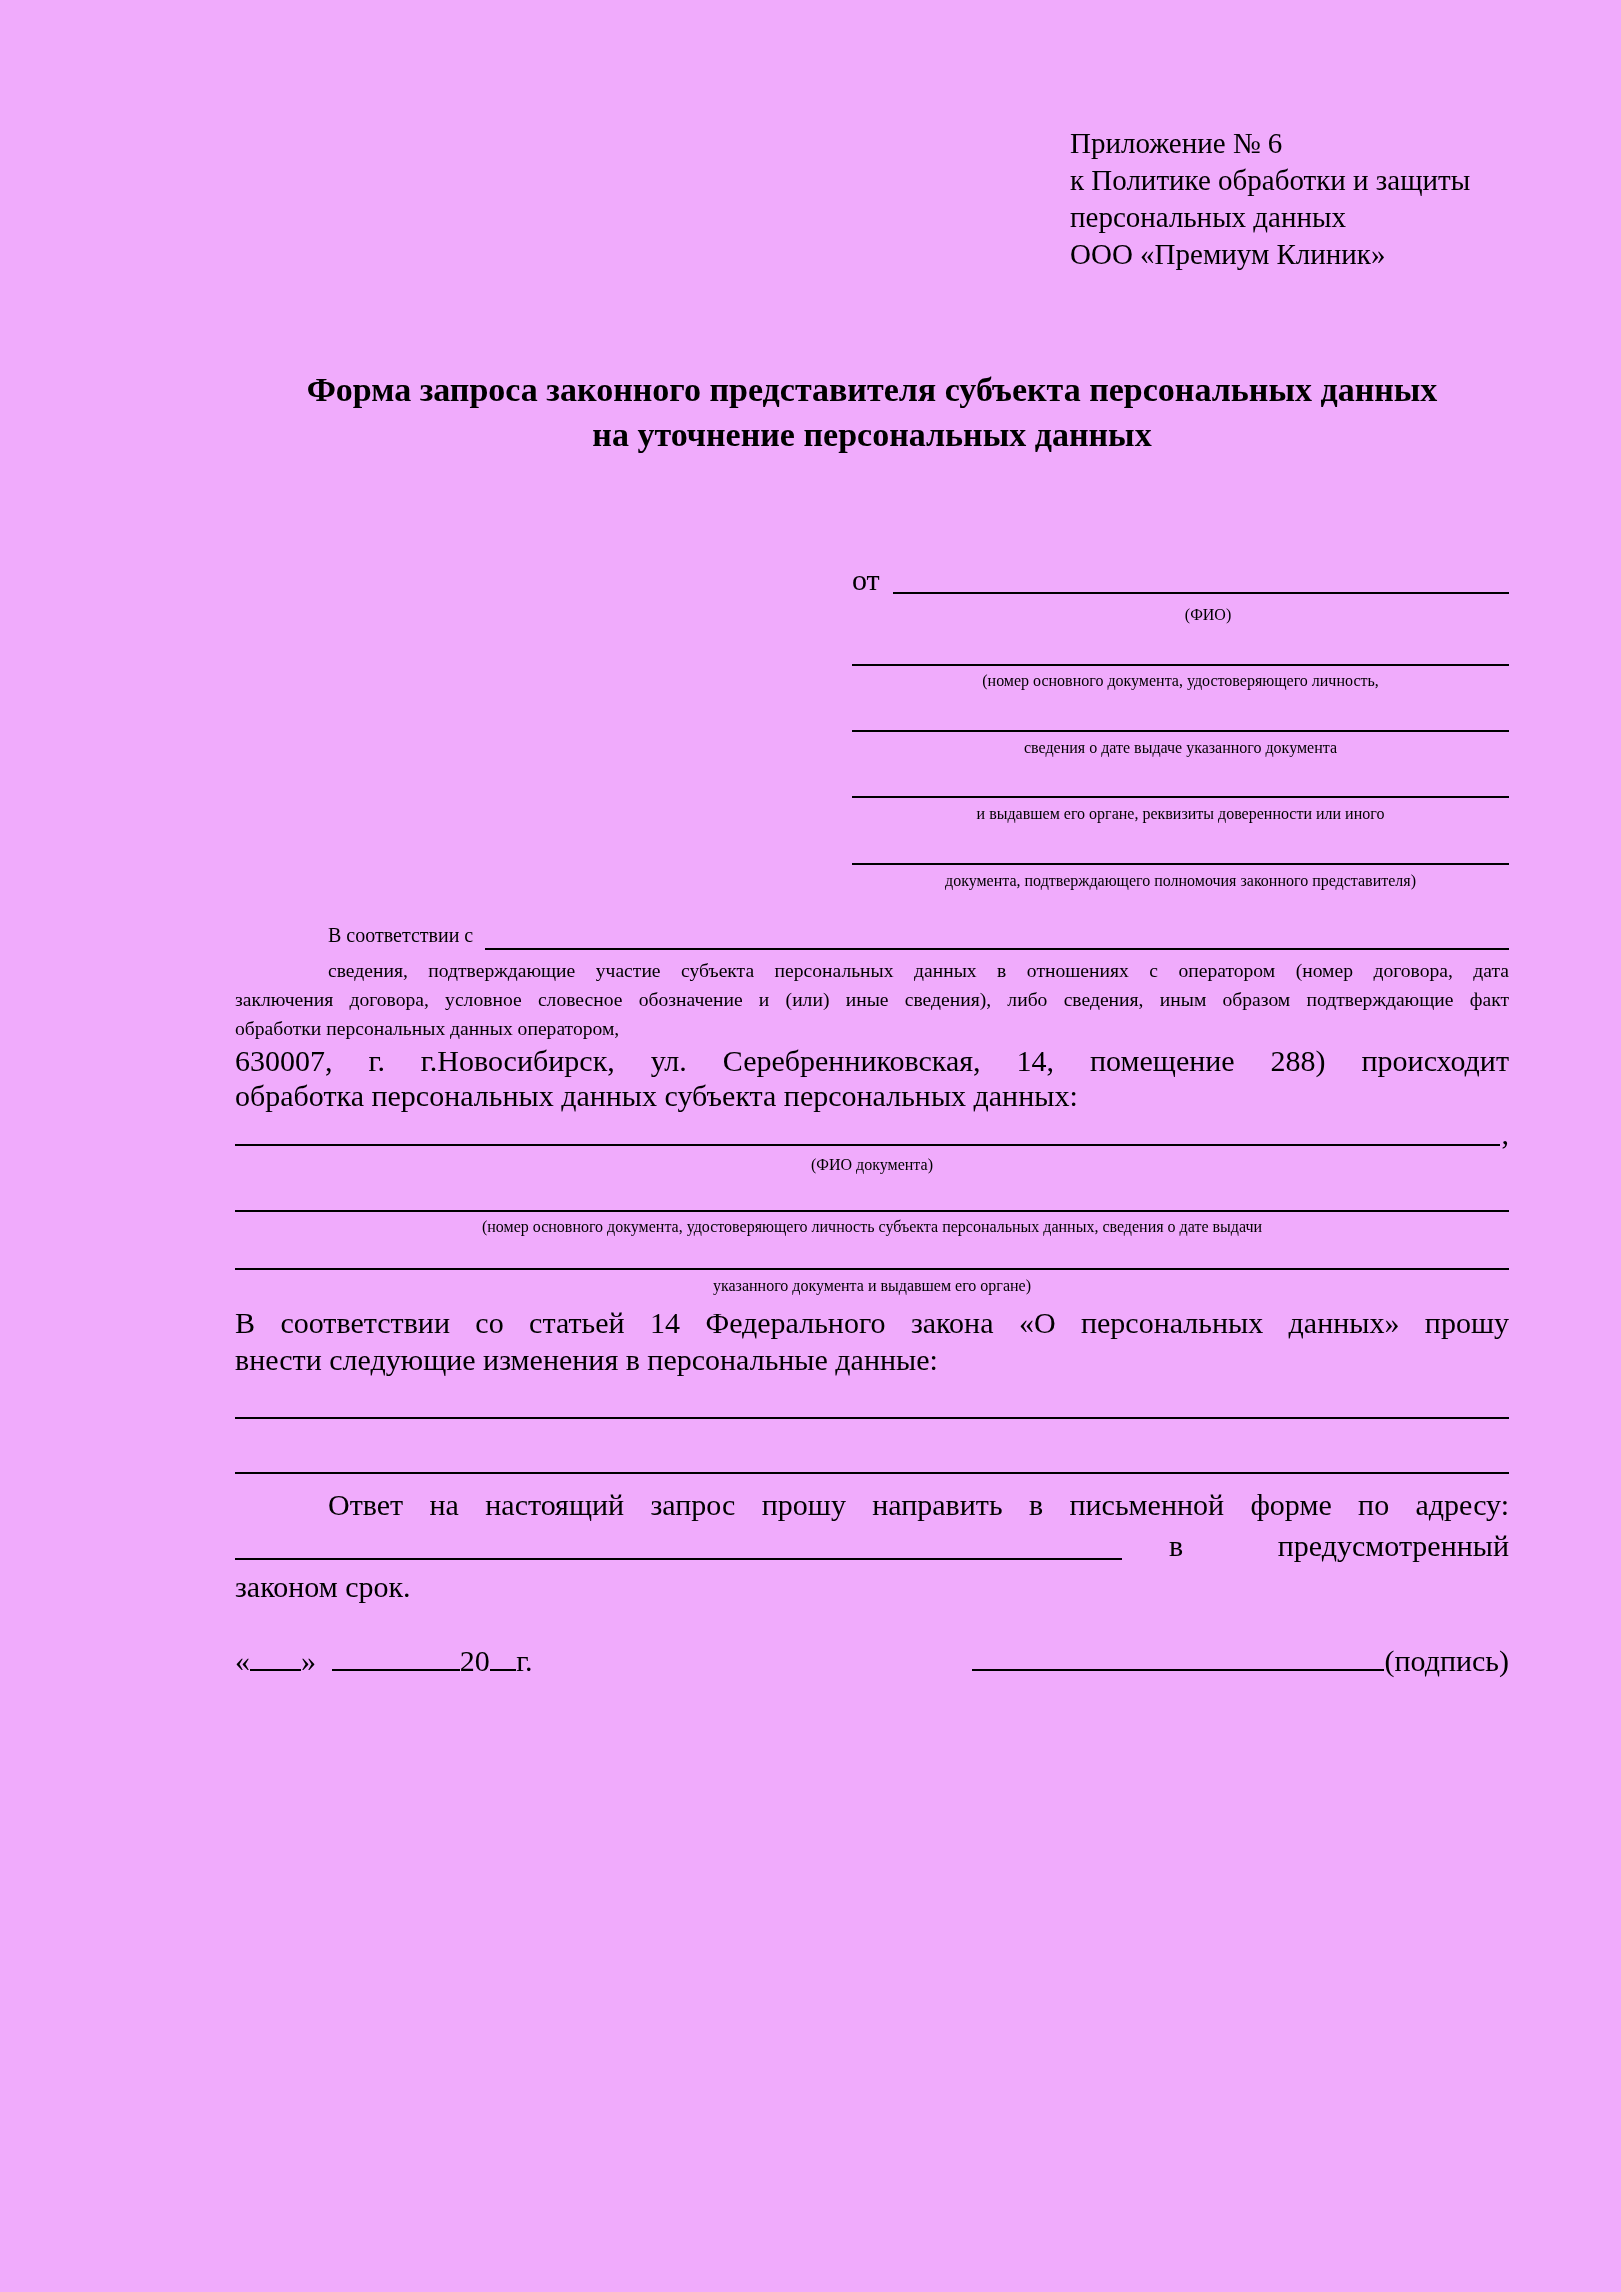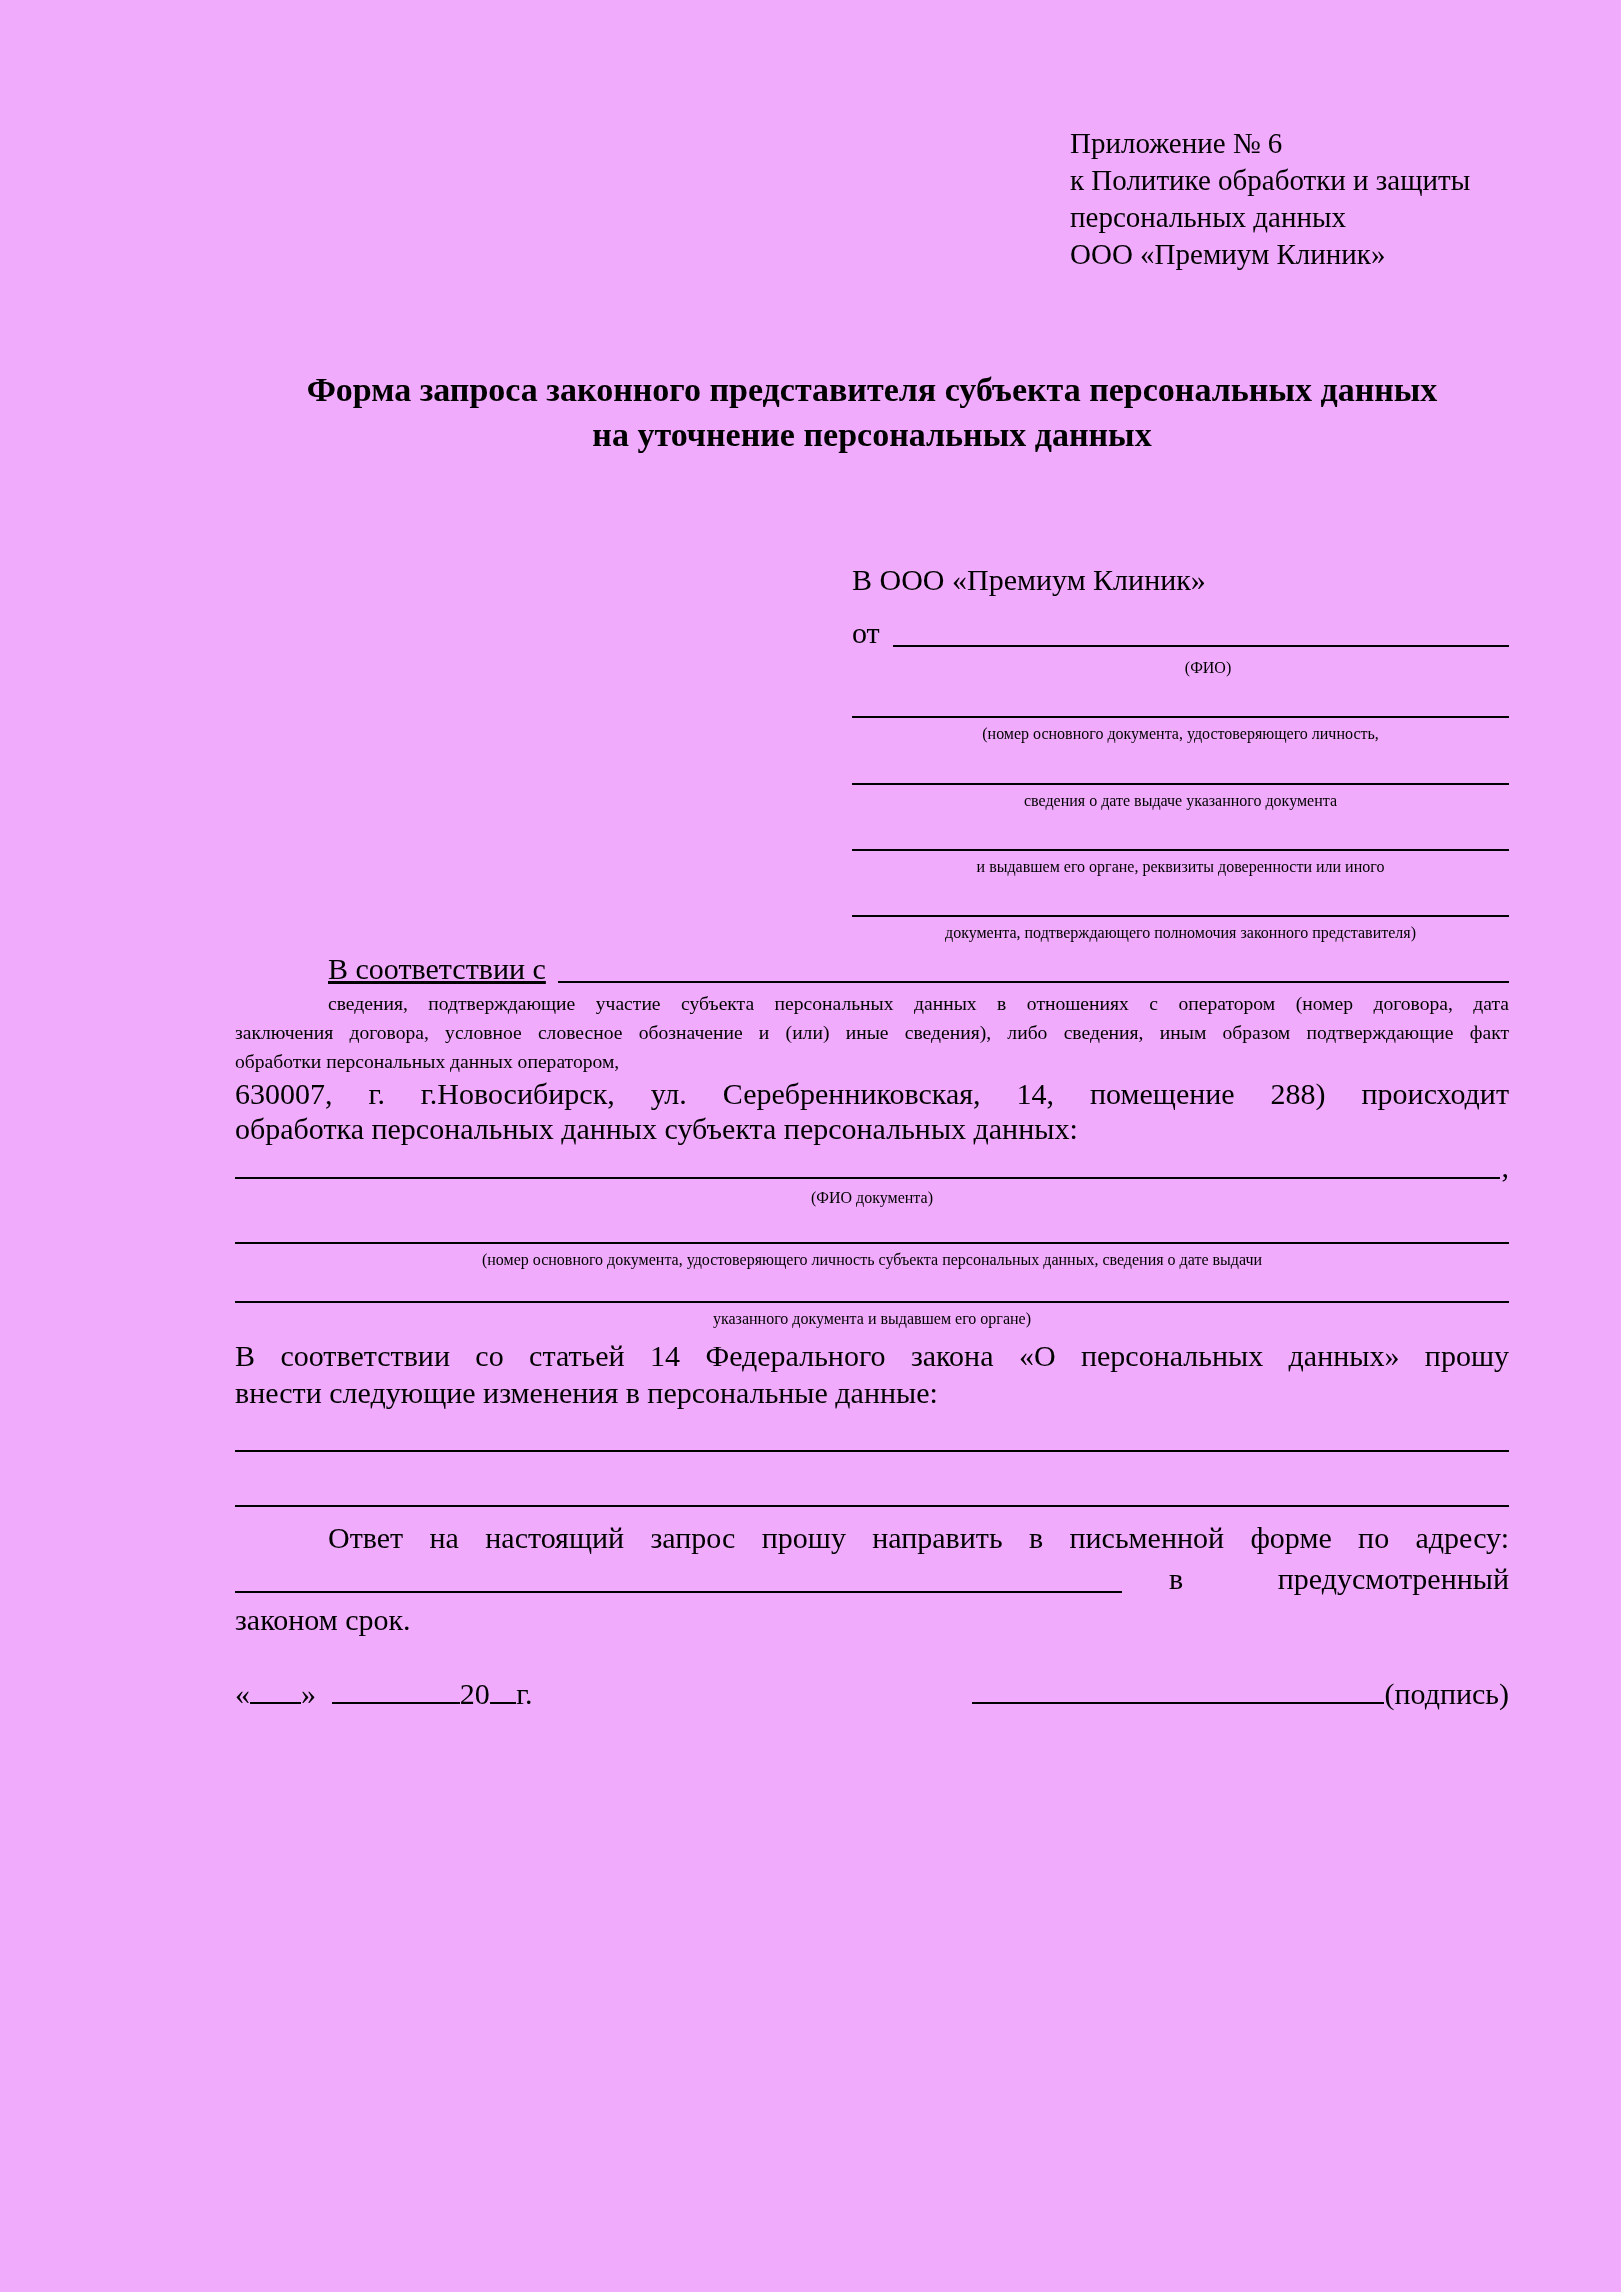--- a/index.html
+++ b/index.html
@@ -28,21 +28,21 @@
   .from-label{margin-right:13.7px;}
   .fill{flex:1 1 auto;border-bottom:2.9px solid #000;margin-bottom:5.9px;}
   .cap{font-size:16px;line-height:25.5px;text-align:center;}
   .cap-fio{padding-left:55px;margin-top:2px;}
   .addr-group{margin-top:0;}
   .addr-group .blank{height:36px;border-bottom:2.9px solid #000;}
   .addr-group .cap{margin-top:2.9px;}
 
   
   .zapros-head{margin-top:21.6px;font-size:30px;line-height:41px;text-align:center;}
-  .according-row{padding-left:93px;margin-top:2px;font-size:30px;line-height:41px;text-decoration:underline;}
+  .according-row{padding-left:93px;margin-top:22px;font-size:20px;line-height:41px;}
   .small-note{font-size:19.6px;line-height:29px;}
   .small-note .indent{padding-left:93px;}
   .jline{text-align:justify;text-align-last:justify;}
   .body-par{font-size:30px;line-height:35px;}
   .fio-row{margin-top:2px;font-size:30px;line-height:37px;}
   .comma{margin-left:2px;}
   .blankline{border-bottom:2.9px solid #000;}
   .h34{height:32px;} .h30{height:28px;}
   .law-par{margin-top:6px;font-size:30px;line-height:37px;}
   .rule1{height:39px;border-bottom:2.9px solid #000;}
@@ -74,21 +74,20 @@
       <div>персональных данных</div>
       <div>ООО «Премиум Клиник»</div>
     </div>
 
     <div class="doc-title">
       <div>Форма запроса законного представителя субъекта персональных данных</div>
       <div>на уточнение персональных данных</div>
     </div>
 
     <div class="addr">
-      <div class="addr-to">В ООО «Премиум Клиник»</div>
       <div class="flexrow from-row">
         <span class="from-label">от</span>
         <span class="fill"></span>
       </div>
       <div class="cap cap-fio">(ФИО)</div>
 
       <div class="addr-group">
         <div class="blank"></div>
         <div class="cap">(номер основного документа, удостоверяющего личность,</div>
       </div>

